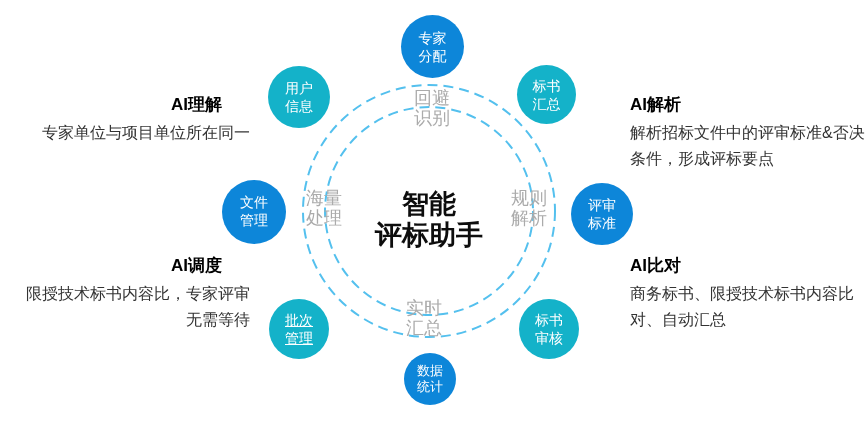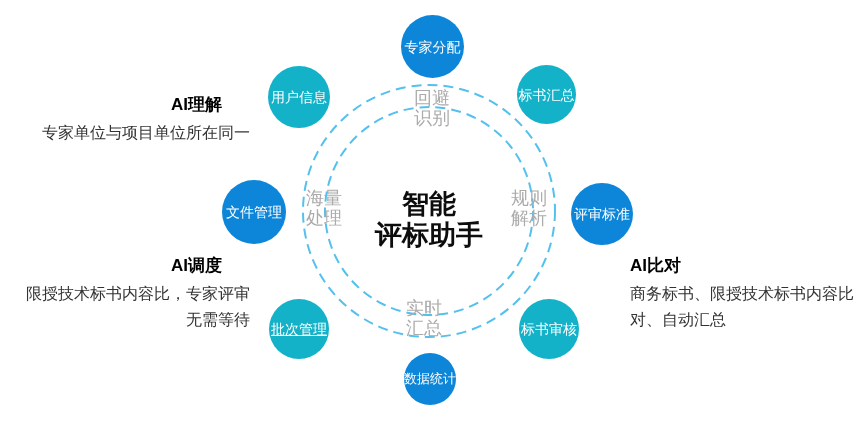--- a/index.html
+++ b/index.html
@@ -40,20 +40,21 @@
     text-align: center;
     font-size: 18px;
     line-height: 20px;
     white-space: nowrap;
     color: #ababab;
   }
   .node {
     position: absolute;
     border-radius: 50%;
     display: flex;
+    flex-direction: column;
     align-items: center;
     justify-content: center;
     color: #ffffff;
     font-size: 14px;
     line-height: 18px;
     text-align: center;
     white-space: nowrap;
   }
   .node.small { font-size: 13px; line-height: 16px; }
   .section {
@@ -113,21 +114,21 @@
     <span>分配</span>
   </div>
   <div class="node" style="left: 268px; top: 66px; width: 62px; height: 62px; background-color: rgb(20, 178, 201);">
     <span>用户</span>
     <span>信息</span>
   </div>
   <div class="node" style="left: 517px; top: 65px; width: 59px; height: 59px; background-color: rgb(20, 178, 201);">
     <span>标书</span>
     <span>汇总</span>
   </div>
-  <div class="node" style="left: 222px; top: 180px; width: 64px; height: 64px; background-color: rgb(13, 134, 217);">
+  <div class="node" style="left: 222px; top: 180px; width: 64px; height: 64px; background-color: rgb(13, 134, 217); font-family: Liberation Mono, monospace;">
     <span>文件</span>
     <span>管理</span>
   </div>
   <div class="node" style="left: 571px; top: 183px; width: 62px; height: 62px; background-color: rgb(13, 134, 217);">
     <span>评审</span>
     <span>标准</span>
   </div>
   <div class="node" style="left: 269px; top: 299px; width: 60px; height: 60px; background-color: rgb(20, 178, 201); text-decoration: underline;">
     <span>批次</span>
     <span>管理</span>
@@ -143,19 +144,24 @@
 
   <div class="section align-right" style="right:615px;top:95px">
     <div class="sec-title">AI理解</div>
     <div class="sec-line">专家单位与项目单位所在同一</div>
   </div>
   <div class="section align-right" style="right:615px;top:256px">
     <div class="sec-title">AI调度</div>
     <div class="sec-line">限授技术标书内容比，专家评审</div>
     <div class="sec-line">无需等待</div>
   </div>
+  <div class="section align-left" style="left:630px;top:95px">
+    <div class="sec-title">AI解析</div>
+    <div class="sec-line">解析招标文件中的评审标准&amp;否决</div>
+    <div class="sec-line">条件，形成评标要点</div>
+  </div>
   <div class="section align-left" style="left:630px;top:256px">
     <div class="sec-title">AI比对</div>
     <div class="sec-line">商务标书、限授技术标书内容比</div>
     <div class="sec-line">对、自动汇总</div>
   </div>
 
 </div>
 
 </body></html>

